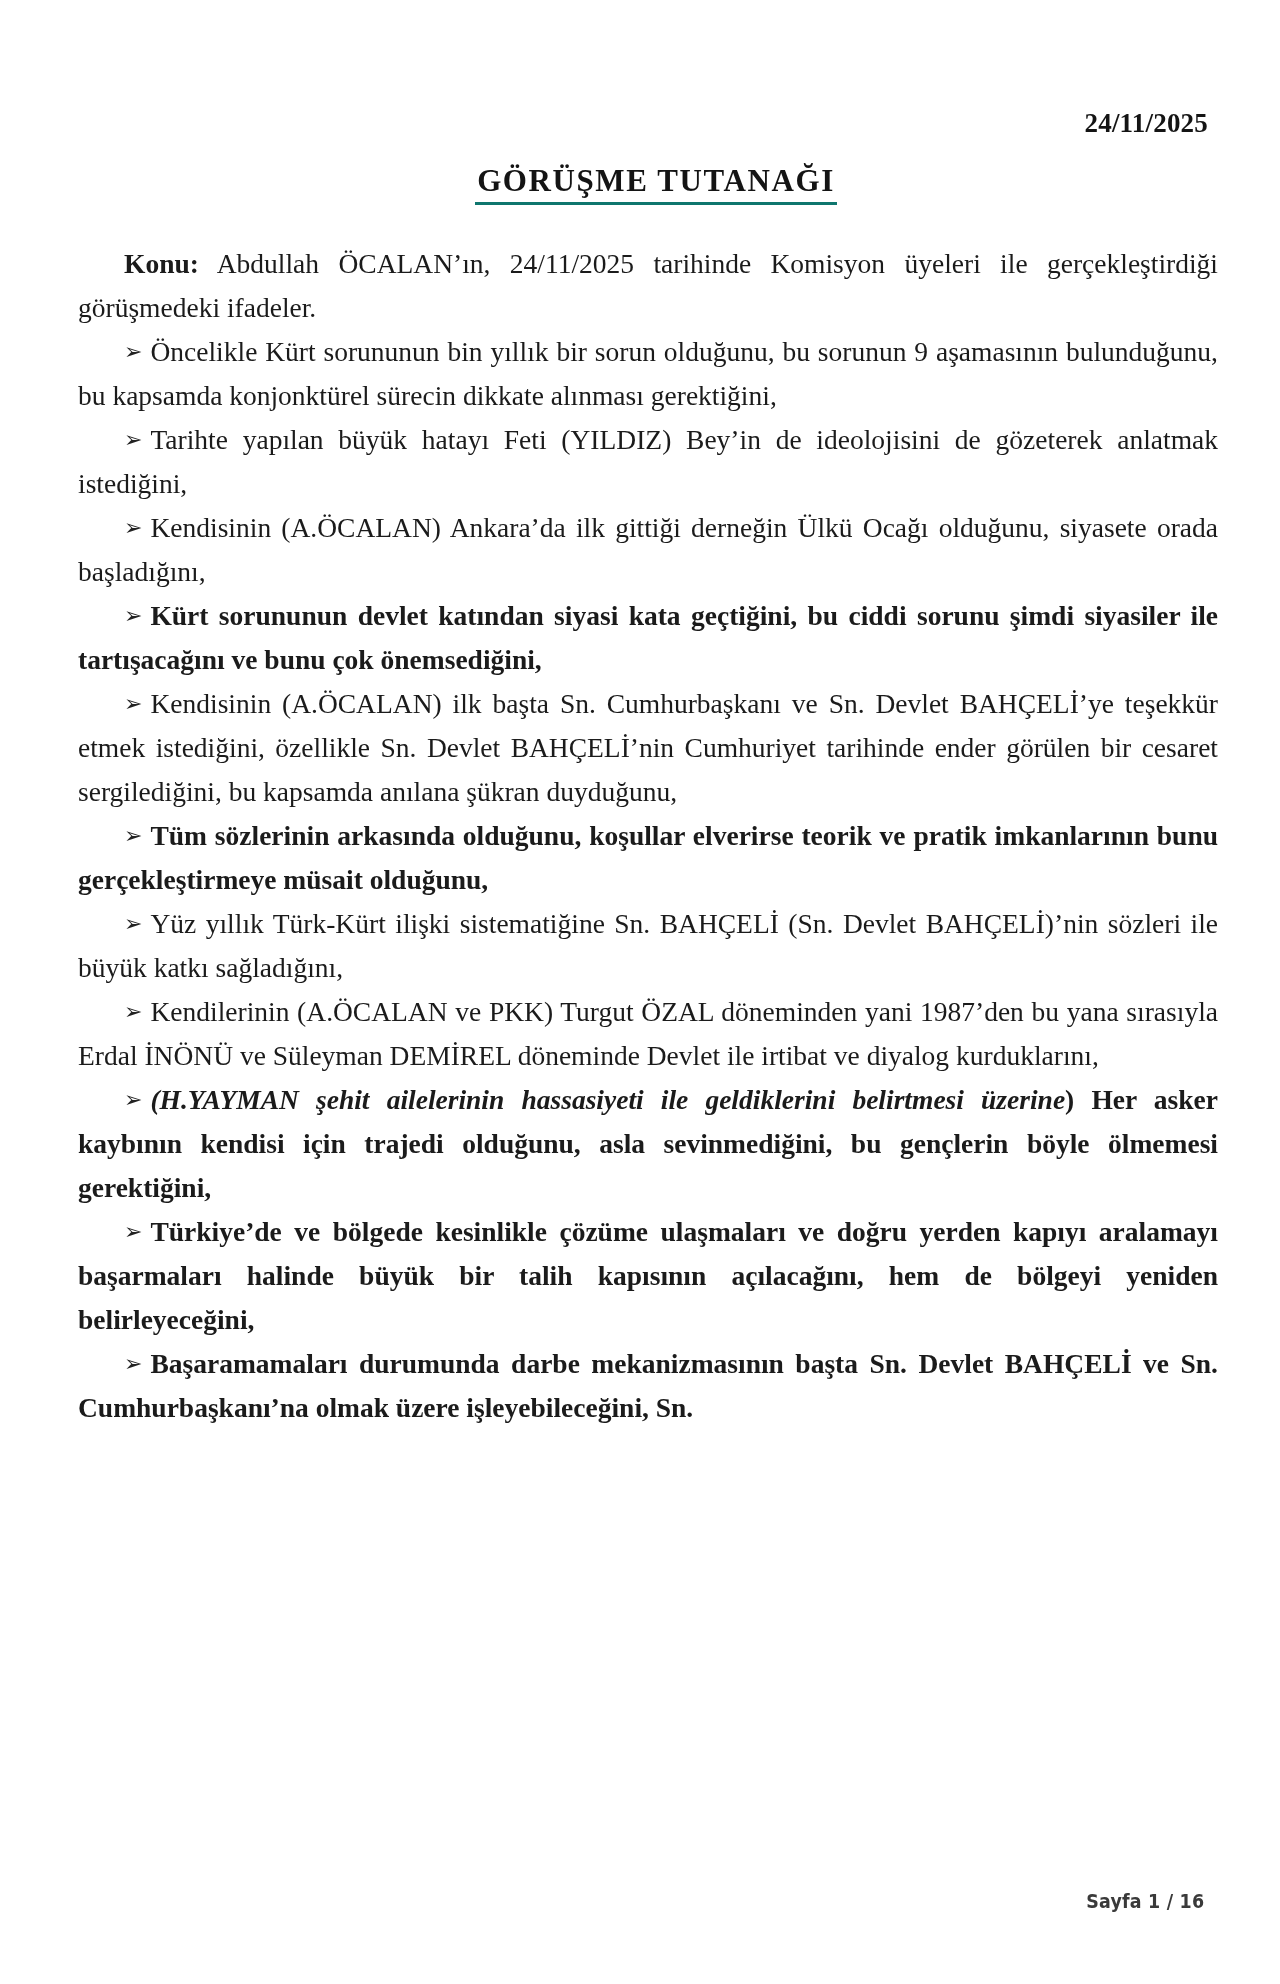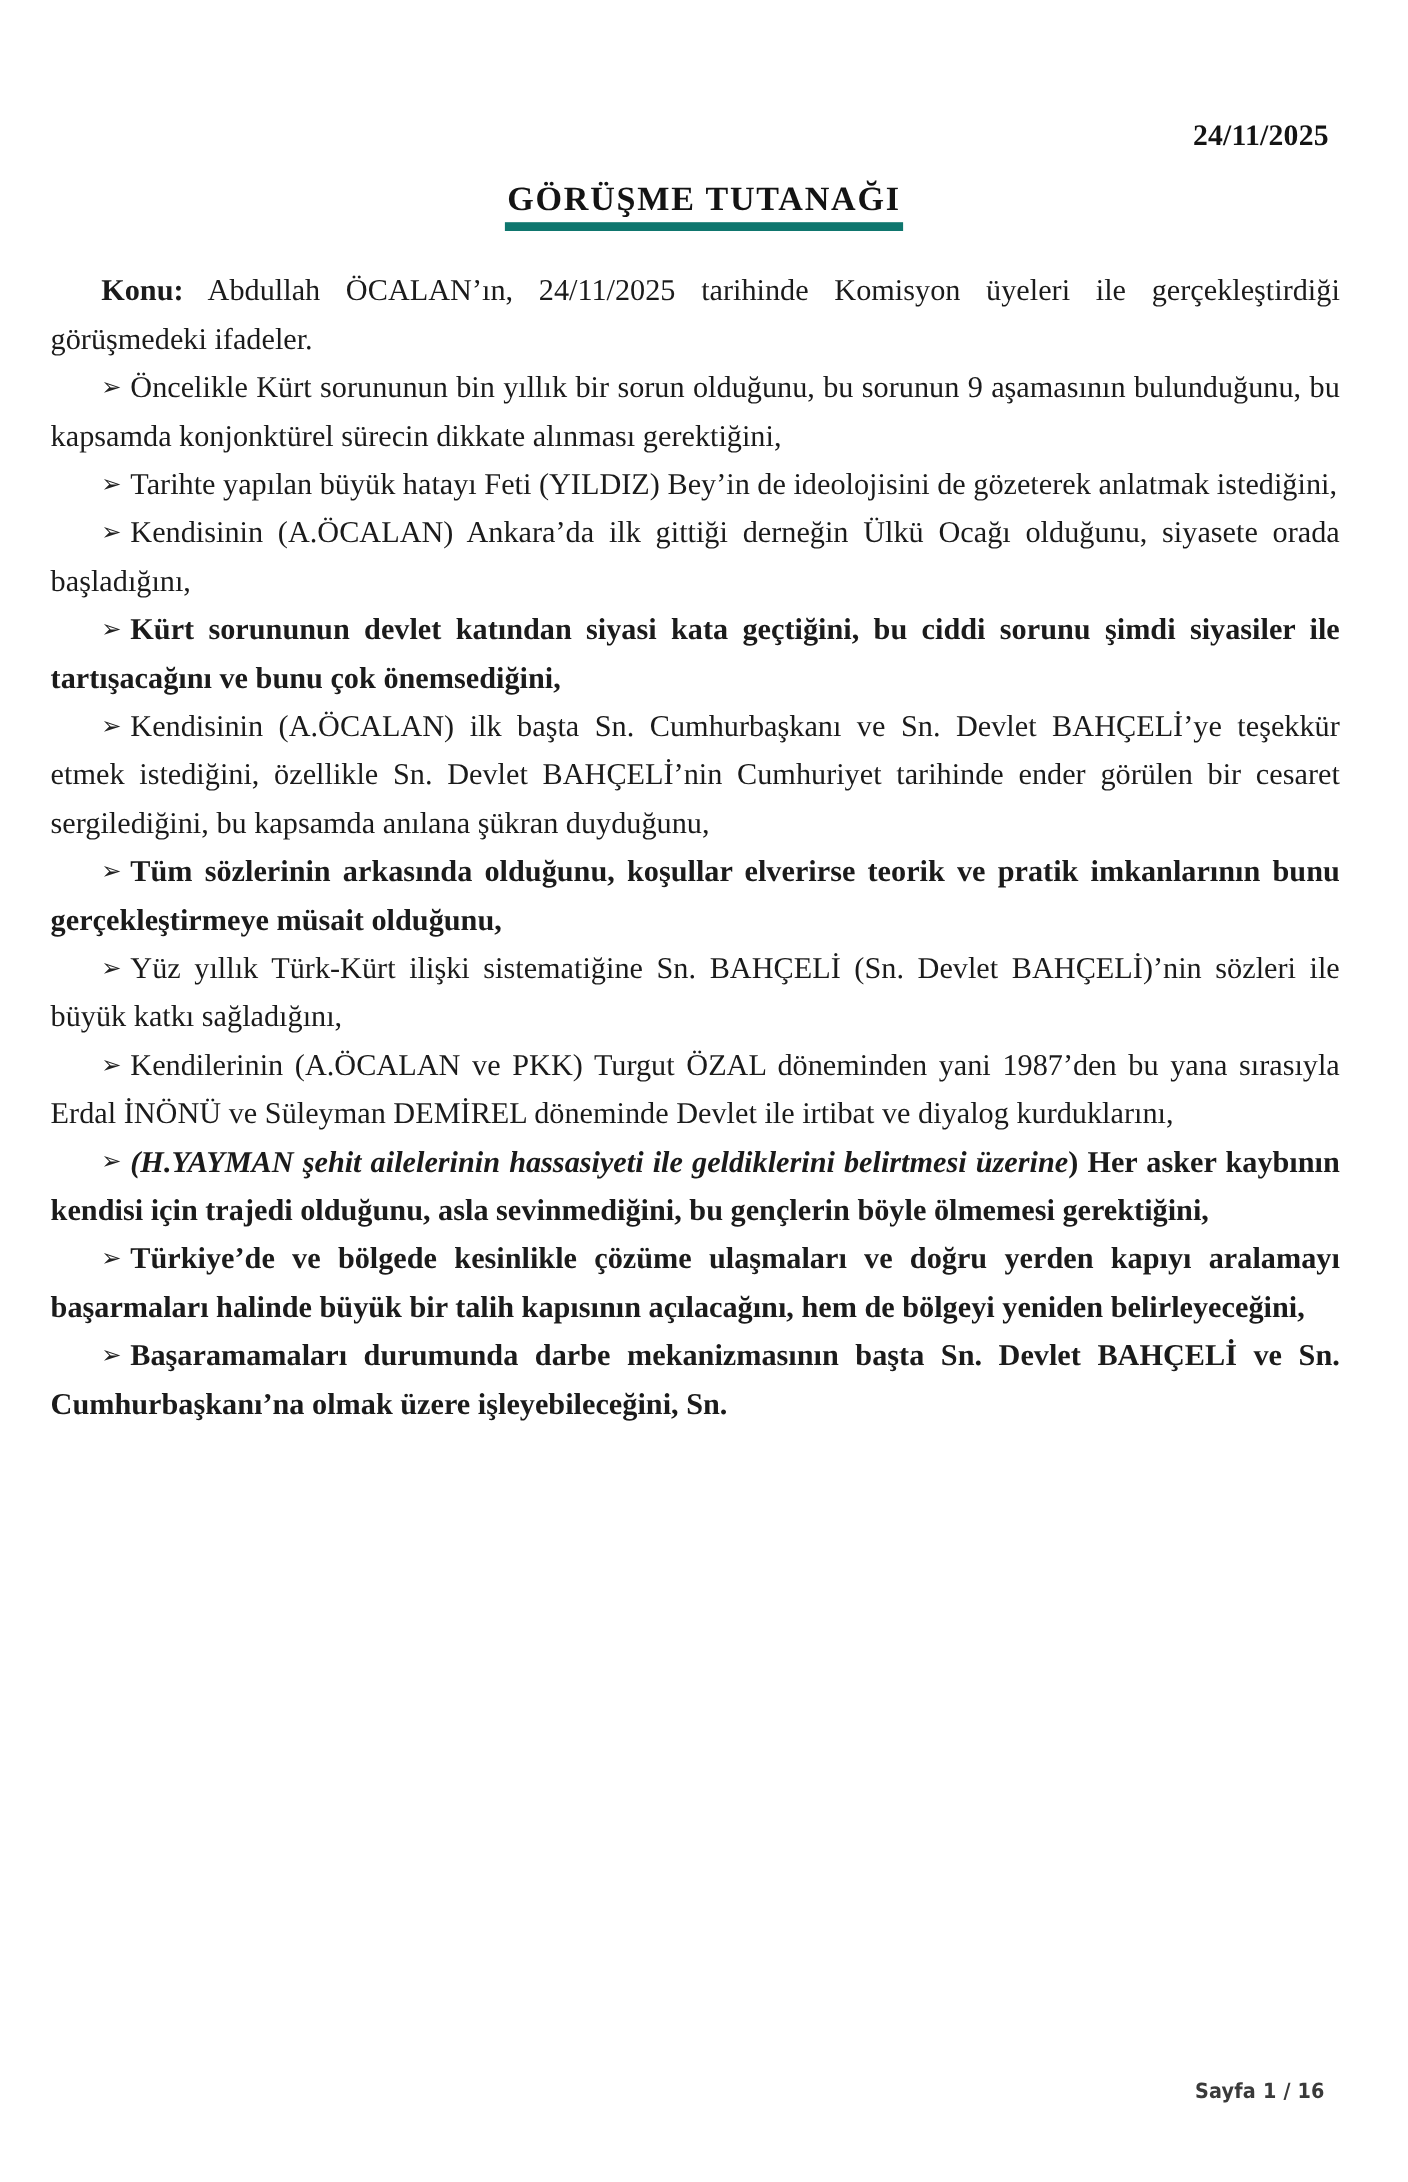--- a/index.html
+++ b/index.html
@@ -15,20 +15,21 @@
     font-family: "Liberation Serif", "DejaVu Serif", serif;
     color: #1b1b1b;
     overflow: hidden;
   }
 
   .page {
     position: absolute;
     inset: 0;
     padding: 0;
     background: #ffffff;
+    margin-left: 32px;
   }
 
   
   .doc-date {
     position: absolute;
     top: 108px;
     right: 72px;
     font-size: 27px;
     font-weight: bold;
     letter-spacing: 0.2px;
@@ -43,21 +44,21 @@
     left: 0;
     right: 0;
     text-align: center;
     font-size: 31px;
     font-weight: bold;
     letter-spacing: 1.6px;
     color: #141414;
   }
   .doc-title .tl-inner {
     display: inline-block;
-    border-bottom: 8px solid #0f766e;
+    border-bottom: 3px solid #0f766e;
     padding: 0 2px 3px 2px;
   }
 
   
   .body-block {
     position: absolute;
     left: 46px;
     right: 62px;
     top: 242px;
   }

